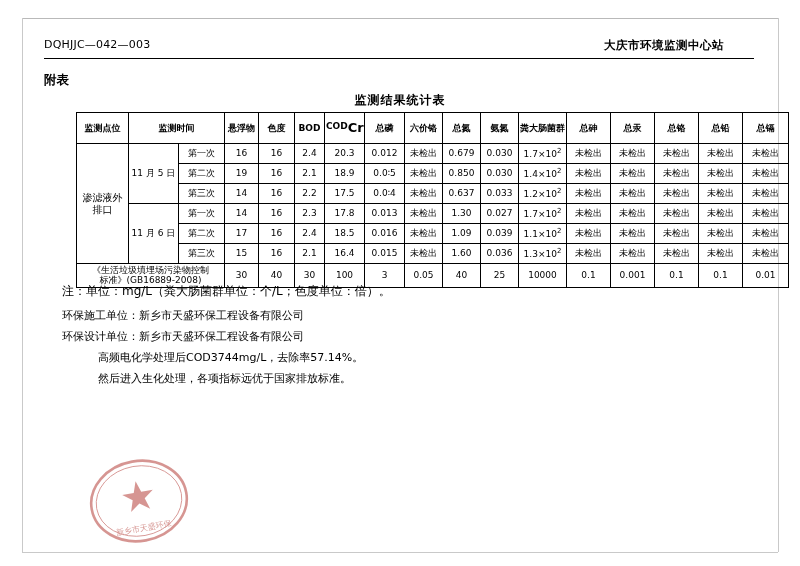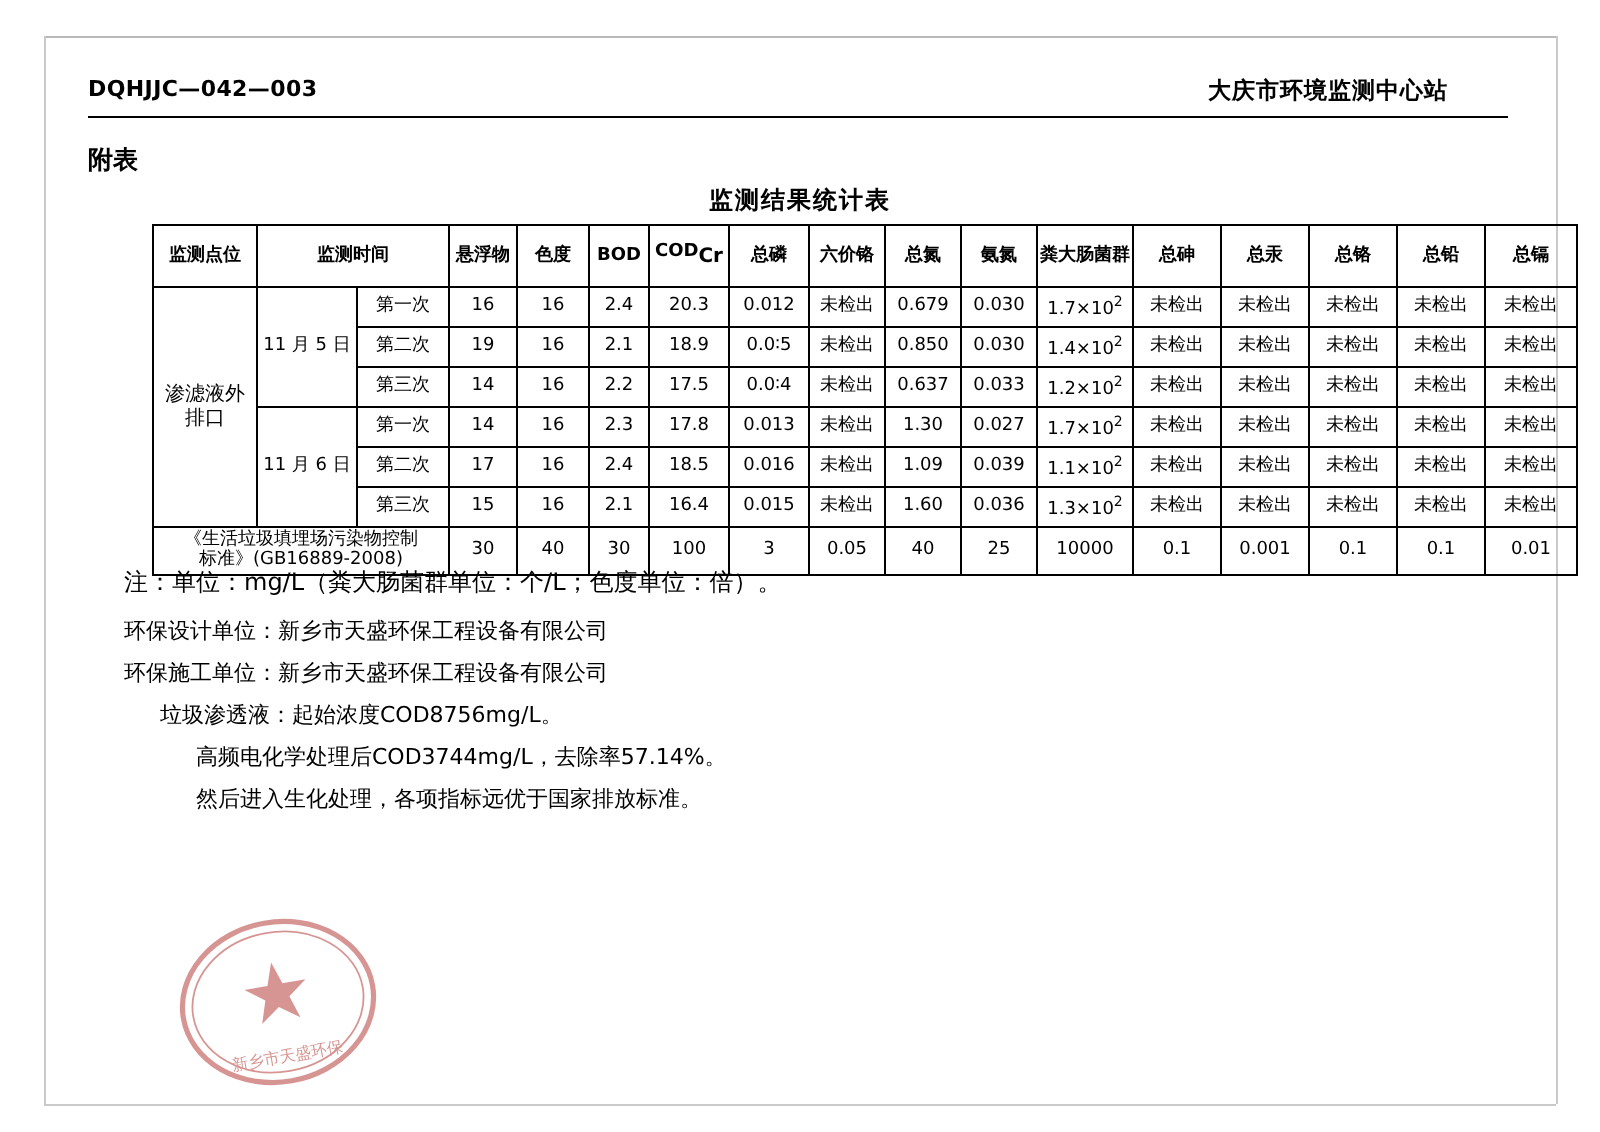--- a/index.html
+++ b/index.html
@@ -46,21 +46,21 @@
     left: 22px; top: 552px;
     width: 756px; height: 1px;
     background: #c9c9c9;
   }
 
   .doc-code {
     position: absolute;
     left: 44px;
     top: 38px;
     font-size: 11px;
-    font-weight: bold;
+    font-weight: normal;
     letter-spacing: 0.2px;
     font-family: "DejaVu Sans", "Liberation Sans", sans-serif;
   }
   .org-name {
     position: absolute;
     right: 76px;
     top: 38px;
     font-size: 11.5px;
     font-weight: bold;
     letter-spacing: 0.5px;
@@ -115,21 +115,21 @@
     font-size: 9px;
     height: 28px;
   }
   table.main tbody td {
     height: 17px;
   }
   .hdr-two-line {
     line-height: 1.1;
   }
   .sub {
-    font-size: 10px;
+    font-size: 13px;
     vertical-align: sub;
   }
   .sup {
     font-size: 7px;
     vertical-align: super;
   }
   .vert-cell {
     font-weight: normal;
     font-size: 10px;
   }
@@ -354,23 +354,22 @@
         <td>0.1</td>
         <td>0.1</td>
         <td>0.01</td>
       </tr>
     </tbody>
   </table>
 
   <div class="note">注：单位：mg/L（粪大肠菌群单位：个/L；色度单位：倍）。</div>
 
   <div class="body-lines">
+    <div>环保施工单位：新乡市天盛环保工程设备有限公司</div>
     <div>环保设计单位：新乡市天盛环保工程设备有限公司</div>
-    <div>环保施工单位：新乡市天盛环保工程设备有限公司</div>
-    <div class="indent1">垃圾渗透液：起始浓度COD8756mg/L。</div>
     <div class="indent2">高频电化学处理后COD3744mg/L，去除率57.14%。</div>
     <div class="indent2">然后进入生化处理，各项指标远优于国家排放标准。</div>
   </div>
 
   <div class="stamp">
     <svg width="108" height="92" viewBox="0 0 108 92" aria-hidden="true">
       <g transform="rotate(-10 54 46)">
         <ellipse cx="54" cy="46" rx="48" ry="40" fill="none" stroke="#b5403a" stroke-width="2.6"></ellipse>
         <ellipse cx="54" cy="46" rx="43" ry="35" fill="none" stroke="#b5403a" stroke-width="0.9"></ellipse>
         <polygon points="54,26 57.8,37.2 69.5,37.2 60.1,44.2 63.7,55.5 54,48.5 44.3,55.5 47.9,44.2 38.5,37.2 50.2,37.2" fill="#b5403a"></polygon>

